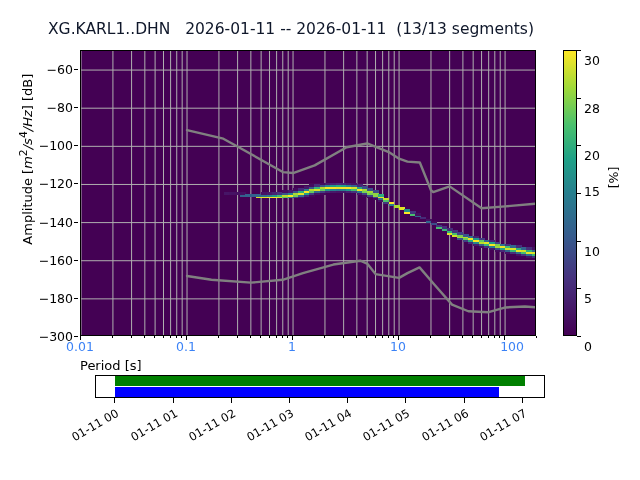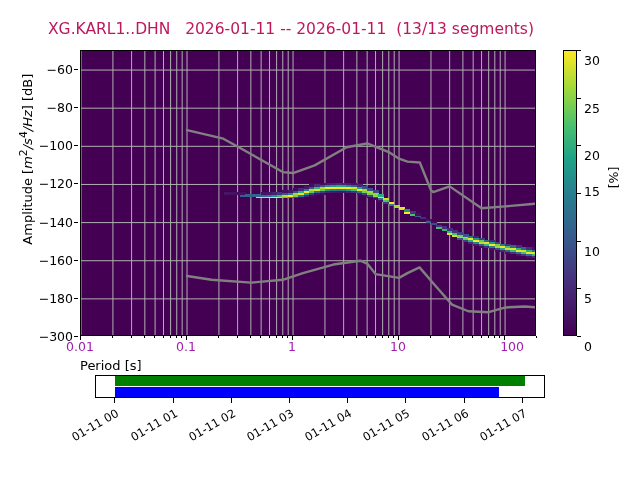--- a/index.html
+++ b/index.html
@@ -8,21 +8,21 @@
     width: 640px; height: 480px;
     background: #ffffff;
     font-family: "DejaVu Sans", "Liberation Sans", sans-serif;
     overflow: hidden;
   }
   #root { position: relative; width: 640px; height: 480px; background:#fff; }
 
   
   #title {
     position: absolute; left: 0; top: 20px; width: 508px;
-    text-align: center; font-size: 15.5px; color: #be185d;
+    text-align: center; font-size: 15.5px; color: #0f172a;
     white-space: pre;
     padding-left: 48px;
   }
 
   
   #axes {
     position: absolute;
     left: 80px; top: 50px; width: 456px; height: 286px;
     background: #440154;
     border: 1px solid #000;
@@ -44,21 +44,21 @@
   #ylabel-text {
     position: absolute; left: -104px; top: 150px;
     width: 260px; text-align: center;
     font-size: 13px; color: #000;
     transform: rotate(-90deg);
   }
 
   
   #xlabels { position: absolute; left: 80px; top: 339px; width: 456px; height: 20px; }
   .xtick-label {
-    position: absolute; top: 0; font-size: 12.5px; color: #a21caf;
+    position: absolute; top: 0; font-size: 12.5px; color: #3b82f6;
     transform: translateX(-50%); white-space: nowrap;
   }
   #xmarks { position: absolute; left: 80px; top: 336px; width: 456px; height: 5px; }
   .xtick-mark { position: absolute; top: 0; width: 1px; height: 4px; background: #000; }
   .xtick-mark.minor { height: 2px; }
   #xlabel-text {
     position: absolute; left: 80px; top: 358px; width: 456px;
     text-align: left; font-size: 13px; color: #000;
   }
 
@@ -460,21 +460,21 @@
       <div class="cbtick-label" style="top: 286px;">0</div>
       <div class="cbtick-mark" style="top: 238.333px;"></div>
       <div class="cbtick-label" style="top: 238.333px;">5</div>
       <div class="cbtick-mark" style="top: 190.667px;"></div>
       <div class="cbtick-label" style="top: 190.667px;">10</div>
       <div class="cbtick-mark" style="top: 143px;"></div>
       <div class="cbtick-label" style="top: 131px;">15</div>
       <div class="cbtick-mark" style="top: 95.3333px;"></div>
       <div class="cbtick-label" style="top: 95.3333px;">20</div>
       <div class="cbtick-mark" style="top: 47.6667px;"></div>
-      <div class="cbtick-label" style="top: 47.6667px;">25</div>
+      <div class="cbtick-label" style="top: 47.6667px;">28</div>
       <div class="cbtick-mark" style="top: 0px;"></div>
       <div class="cbtick-label" style="top: 0px;">30</div>
     </div>
   <div id="cbar-label">[%]</div>
 
   <div id="timeline">
     <div class="tl-bar" id="tl-green" style="left: 19.264px; width: 409.472px;"></div>
     <div class="tl-bar" id="tl-blue" style="left: 19.264px; width: 383.936px;"></div>
   </div>
   <div id="tlmarks">

